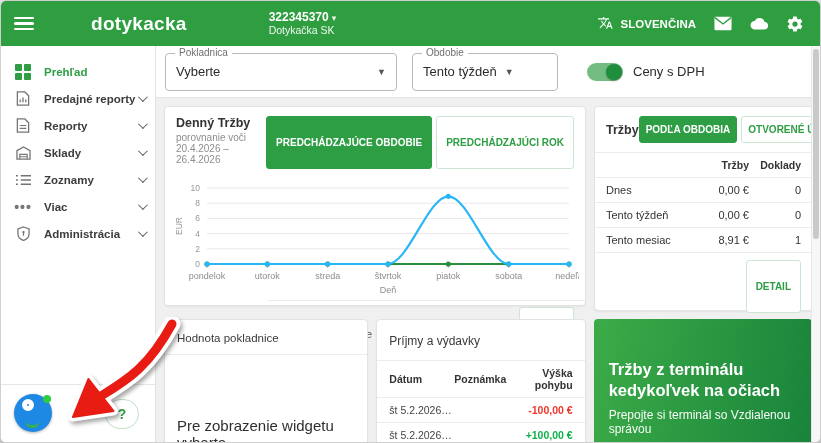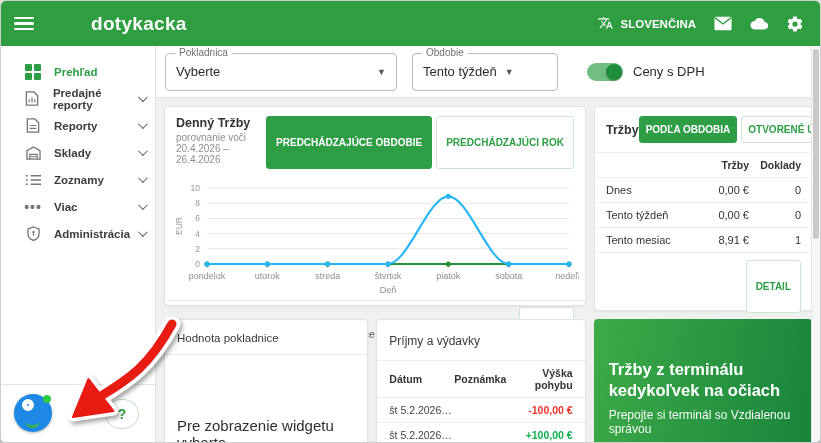--- a/index.html
+++ b/index.html
@@ -19,21 +19,21 @@
   .acct-num .caret { font-size:9px; opacity:.9; margin-left:3px; }
   .acct-name { font-size:10.5px; opacity:.92; }
   .header-right { margin-left:auto; display:flex; align-items:center; gap:18px; margin-right:16px; }
   .lang { display:flex; align-items:center; gap:6px; font-size:11.5px; font-weight:bold; cursor:pointer; }
   .hicon { width:18px; height:18px; display:flex; align-items:center; justify-content:center; cursor:pointer; }
   .hicon svg { display:block; }
 
   
   aside { position:absolute; left:0; top:45px; bottom:0; width:155px; background:#fff;
           border-right:1px solid #e2e2e2; z-index:4; }
-  .nav-item { display:flex; align-items:center; height:27px; padding:0 10px 0 24px;
+  .nav-item { display:flex; align-items:center; height:27px; padding:0 10px 0 14px;
               font-size:11.5px; color:#3c3c3c; font-weight:bold; cursor:pointer; }
   .nav-item .nicon { width:16px; height:16px; margin-right:13px; display:flex; align-items:center;
                      justify-content:center; color:#757575; }
   .nav-item.active { color:#2e9e44; }
   .chev { margin-left:auto; width:7px; height:7px; border-right:1.6px solid #616161;
           border-bottom:1.6px solid #616161; transform:rotate(45deg) translateY(-2px); }
   .dash-grid { display:grid; grid-template-columns:7px 7px; grid-gap:2px; }
   .dash-grid i { height:7px; background:#2e9e44; border-radius:1px; }
   .dots { color:#757575; font-size:14px; font-weight:bold; letter-spacing:1px; }
   .sidebar-foot { position:absolute; left:0; right:0; bottom:0; height:58px; border-top:1px solid #e6e6e6;
@@ -76,21 +76,21 @@
 
   .card-head { display:flex; justify-content:space-between; align-items:flex-start; padding:9px 11px; }
   .c-title { font-size:12.5px; font-weight:bold; color:#333; }
   .c-sub { font-size:10px; color:#8d8d8d; margin-top:2px; }
   .btn-row { display:flex; gap:4px; }
   .btn-green { background:#2e9e44; color:#fff; border:1px solid #2e9e44; font-size:10px; font-weight:bold;
                padding:7px 9px; border-radius:3px; cursor:pointer; white-space:nowrap; }
   .btn-outline { background:#fff; color:#2e9e44; border:1px solid #cde6d4; font-size:10px; font-weight:bold;
                  padding:20px 9px; border-radius:3px; cursor:pointer; white-space:nowrap; }
 
-  .chart-card { width:422px; height:200px; display:flex; flex-direction:column; }
+  .chart-card { width:422px; height:200px; display:flex; flex-direction:column;align-items:flex-end; }
   .chart-wrap { flex:1; padding:0 6px; }
   .chart-foot { border-top:1px solid #ececec; display:flex; align-items:center; padding:6px 11px; }
   .legend { display:flex; gap:16px; }
   .leg-item { display:flex; align-items:center; gap:6px; font-size:10.5px; color:#555; }
   .leg-dot { width:9px; height:9px; border-radius:50%; }
   .foot-detail { margin-left:auto; }
 
   .trzby-card { width:219px; height:205px; display:flex; flex-direction:column; }
   .t-table { font-size:11px; color:#333; }
   .t-hrow, .t-row { display:grid; grid-template-columns:1fr 62px 52px; padding:6px 11px;
@@ -133,20 +133,24 @@
 
 <div class="screen">
 
   <header>
     <div class="menu-btn">
         <span></span>
         <span></span>
         <span></span>
       </div>
     <div class="logo">dotykacka</div>
+    <div class="account">
+      <div class="acct-num"><span>322345370</span><span class="caret">▾</span></div>
+      <div class="acct-name">Dotykačka SK</div>
+    </div>
     <div class="header-right">
       <div class="lang">
         <span class="hicon">
           <svg width="17" height="17" viewBox="0 0 24 24">
               <path fill="#fff" d="M12.9 15.2l-2.6-2.5c1.7-1.9 3-4.1 3.7-6.4H17V4.5h-6.9V2.8H8.4v1.7H1.5v1.7h11c-.6 1.9-1.7 3.7-3.1 5.3-.9-1-1.6-2.1-2.2-3.3H5.5c.7 1.6 1.7 3.1 2.9 4.5l-4.9 4.8 1.2 1.2 4.8-4.8 2.8 2.8.6-1.5zM18.3 9h-1.7l-3.9 10.5h1.7l1-2.6h4.1l1 2.6h1.7L18.3 9zm-2.3 6.2l1.4-3.8 1.4 3.8H16z"></path>
             </svg>
         </span>
         <span>SLOVENČINA</span>
       </div>
       <span class="hicon">

